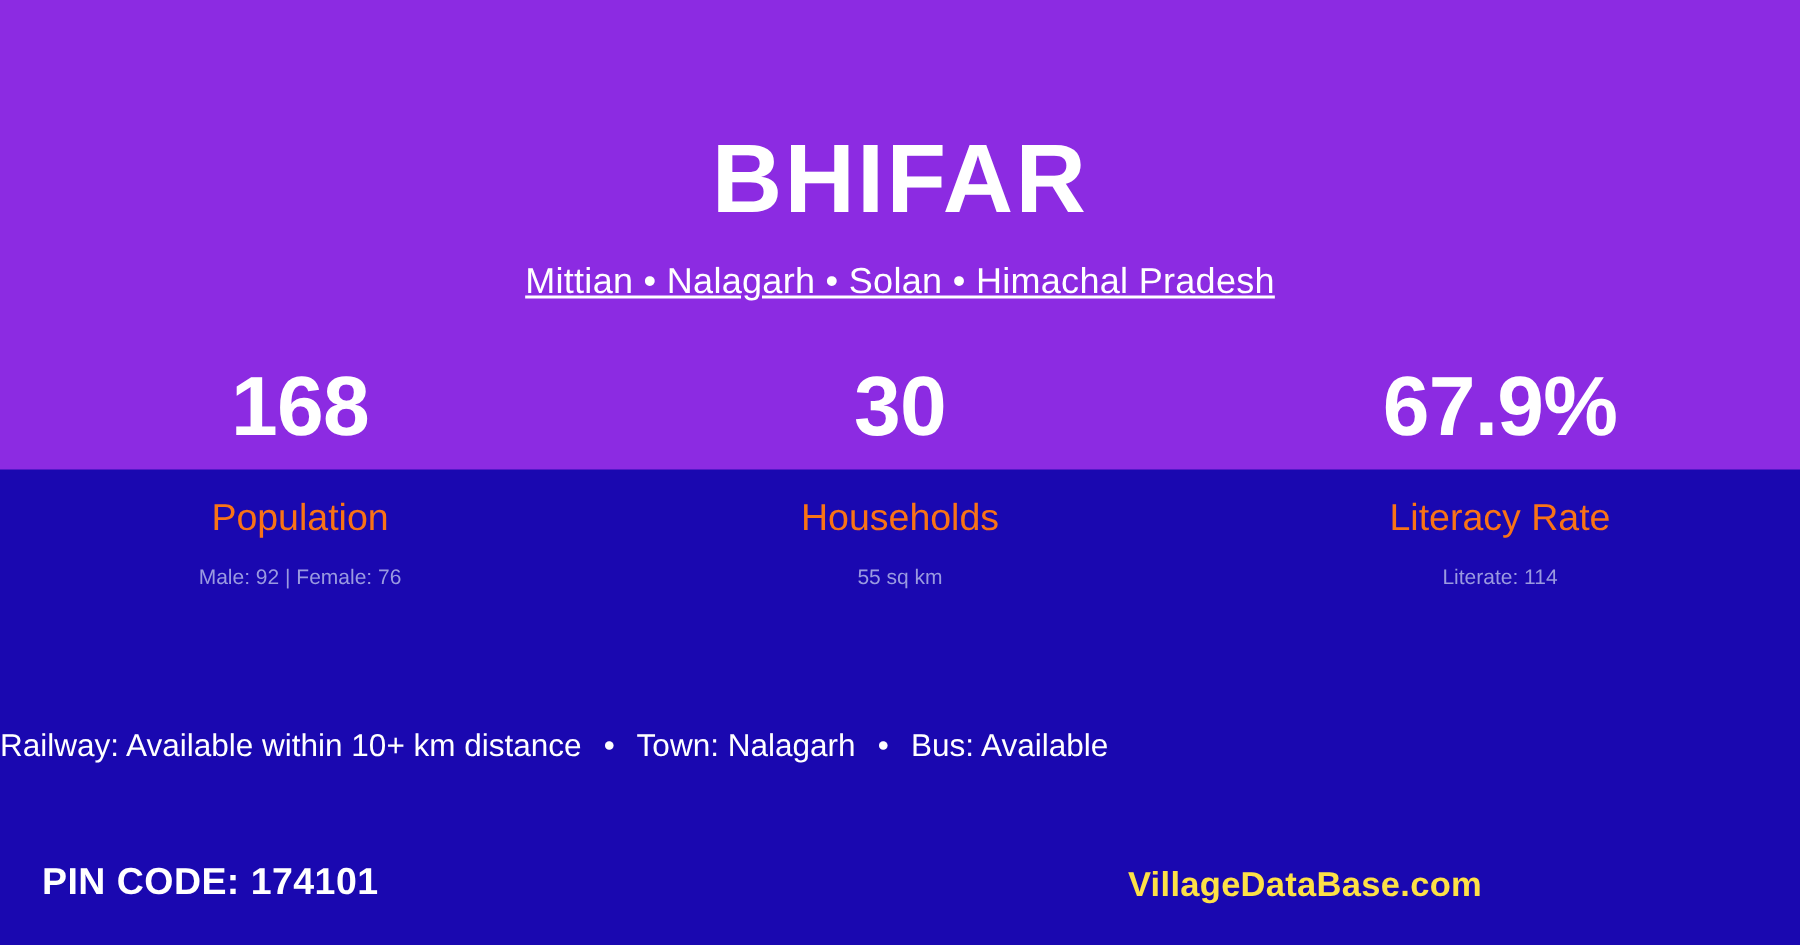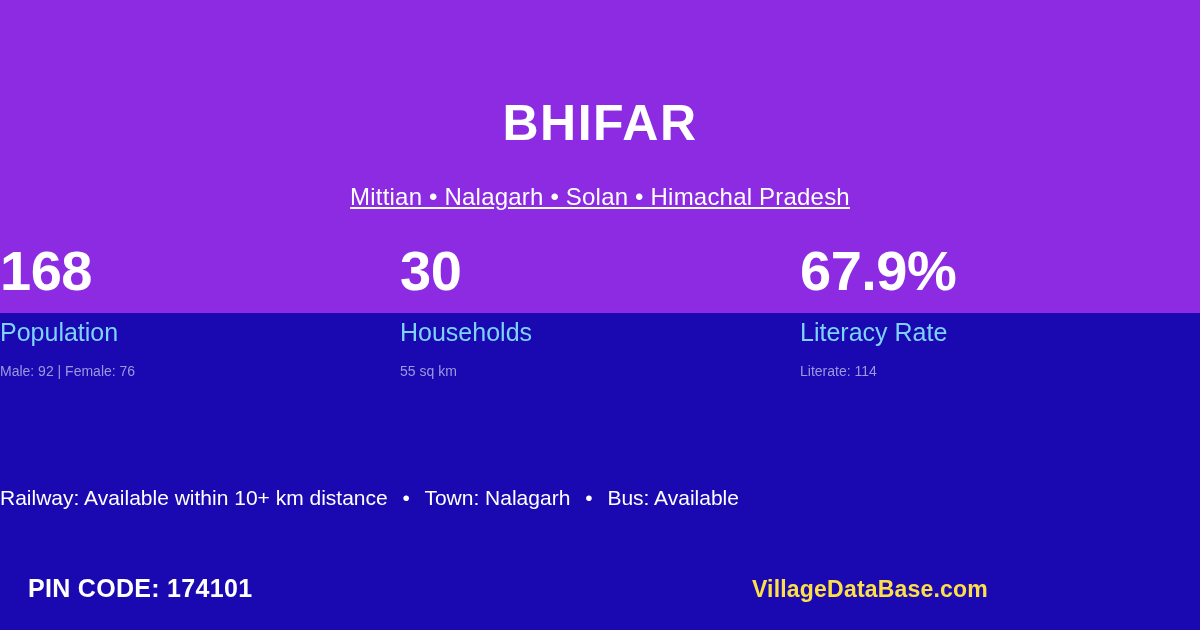--- a/index.html
+++ b/index.html
@@ -32,23 +32,23 @@
   }
   
   #header {
     position: absolute;
     left: 0;
     top: 0;
     width: 1200px;
     text-align: center;
   }
   #village-title {
-    margin: 16px;
+    margin: 4px;
     padding-top: 82px;
-    font-size: 50px;
+    font-size: 65px;
     font-weight: bold;
     letter-spacing: 1.5px;
     color: #ffffff;
     line-height: 1;
   }
   #village-location {
     margin: 0;
     padding-top: 19px;
     font-size: 24px;
     font-weight: normal;
@@ -61,38 +61,38 @@
   #stats-row {
     position: absolute;
     left: 0;
     top: 243px;
     width: 1200px;
     display: flex;
     flex-direction: row;
   }
   .stat-col {
     flex: 1 1 0;
-    text-align: left;
+    text-align: center;
   }
   .stat-value {
     font-size: 56px;
     font-weight: bold;
     color: #ffffff;
     line-height: 1;
     height: 70px;
     display: block;
     letter-spacing: -0.5px;
   }
   .stat-label {
     display: block;
     font-size: 25px;
     font-weight: normal;
-    color: #7dd3fc;
+    color: #f97316;
     line-height: 1;
-    padding-top: 7px;
+    padding-top: 20px;
   }
   .stat-sub {
     display: block;
     font-size: 14px;
     font-weight: normal;
     color: #9a9ae0;
     line-height: 1;
     padding-top: 19px;
   }
   

